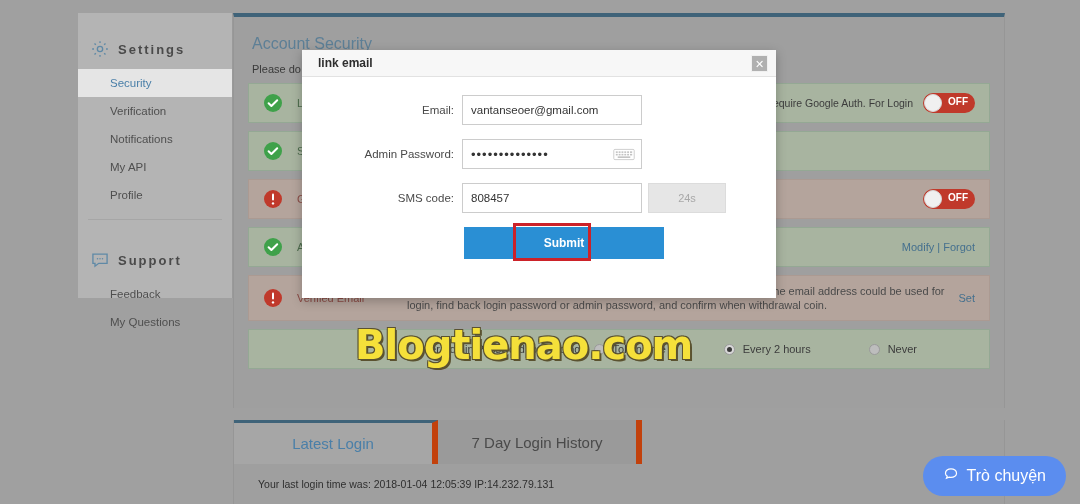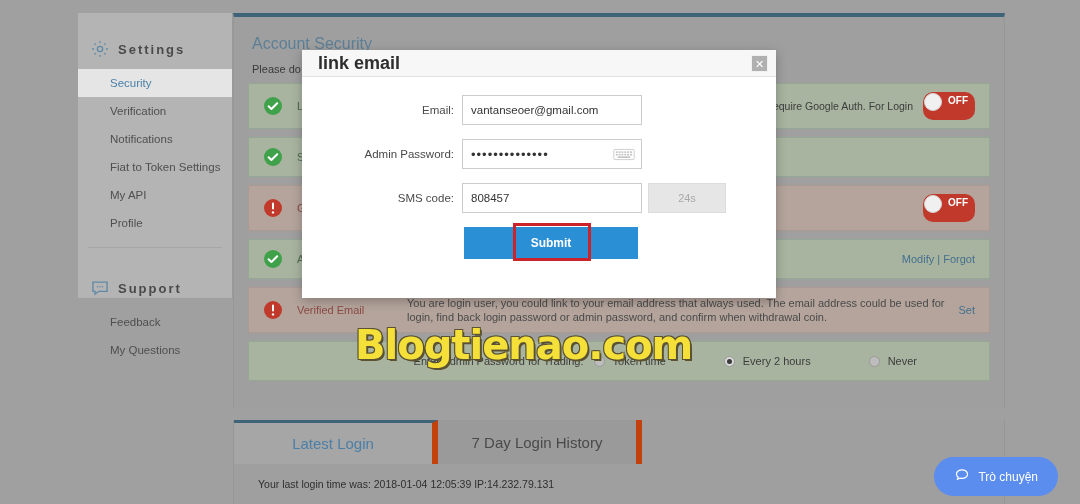--- a/index.html
+++ b/index.html
@@ -71,21 +71,21 @@
   .sec-desc {
     font-size: 11px; color: #4a4a4a; line-height: 14px;
     flex: 1; padding-right: 10px;
   }
   .sec-right { margin-left: auto; display: flex; align-items: center; gap: 10px; }
   .sec-right .txt { font-size: 10.5px; color: #3c3c3c; }
   .link { font-size: 11px; color: #45708e; }
 
   .toggle {
     display: inline-flex; align-items: center;
-    width: 52px; height: 28px; border-radius: 10px;
+    width: 52px; height: 20px; border-radius: 10px;
     background: #c0392b; position: relative;
   }
   .toggle .knob {
     position: absolute; left: 1px; top: 1px;
     width: 18px; height: 18px; border-radius: 50%;
     background: #f0f0f0; border: 1px solid #d8d8d8;
   }
   .toggle .state {
     position: absolute; right: 7px; top: 3px;
     font-size: 10px; color: #fff; font-weight: bold;
@@ -139,43 +139,43 @@
     font-family: "DejaVu Sans", sans-serif;
     color: #f5e03a;
     letter-spacing: -1px;
     text-shadow: 2px 2px 0 #5a5230, -1px -1px 0 #5a5230,
                  1px -1px 0 #5a5230, -1px 1px 0 #5a5230;
     z-index: 40;
   }
 
   
   #chat {
-    position: absolute; right: 22px; bottom: 8px;
+    position: absolute; right: 14px; bottom: 8px;
     display: flex; align-items: center; gap: 8px;
     background: #5b8def; color: #fff;
     padding: 10px 20px; border-radius: 22px;
-    font-size: 12px;
+    font-size: 16px;
     z-index: 45;
   }
 
   
   #modal {
     position: absolute; left: 302px; top: 50px;
     width: 474px; height: 248px;
     background: #fff;
     box-shadow: 0 3px 10px rgba(0,0,0,.25);
     z-index: 50;
   }
   #modal-head {
     height: 27px; background: #f7f7f7;
     border-bottom: 1px solid #e2e2e2;
     display: flex; align-items: center;
     padding: 0 8px 0 16px;
   }
-  #modal-title { font-size: 18px; font-weight: bold; color: #2e2e2e; }
+  #modal-title { font-size: 12px; font-weight: bold; color: #2e2e2e; }
   #modal-close {
     margin-left: auto;
     width: 17px; height: 17px;
     background: #b0b0b0; color: #fff;
     font-size: 11px; line-height: 17px; text-align: center;
     border: 1px solid #f0f0f0;
   }
   #modal-body { padding: 18px 0 0 0; }
 
   .frow { display: flex; align-items: center; margin-bottom: 14px; }
@@ -200,21 +200,21 @@
     margin-left: 6px;
     width: 78px; height: 30px;
     background: #e6e6e6; border: 1px solid #dcdcdc;
     display: flex; align-items: center; justify-content: center;
     font-size: 11px; color: #a8a8a8;
   }
 
   #submit-row { display: flex; margin-top: 6px; }
   #submit-btn {
     margin-left: 162px;
-    width: 174px; height: 32px;
+    width: 200px; height: 32px;
     background: #2a8fd4;
     display: flex; align-items: center; justify-content: center;
     color: #fff; font-size: 12px; font-weight: bold;
     position: relative;
   }
   #submit-highlight {
     position: absolute; left: 49px; top: -4px;
     width: 78px; height: 38px;
     border: 3px solid #cc2229;
   }
@@ -237,23 +237,20 @@
         <span>Settings</span>
       </div>
       <div class="side-item active">
         <span>Security</span>
       </div>
       <div class="side-item">
         <span>Verification</span>
       </div>
       <div class="side-item">
         <span>Notifications</span>
-      </div>
-      <div class="side-item">
-        <span>Fiat to Token Settings</span>
       </div>
       <div class="side-item">
         <span>My API</span>
       </div>
       <div class="side-item">
         <span>Profile</span>
       </div>
     </div>
 
     <div class="side-sep"></div>

